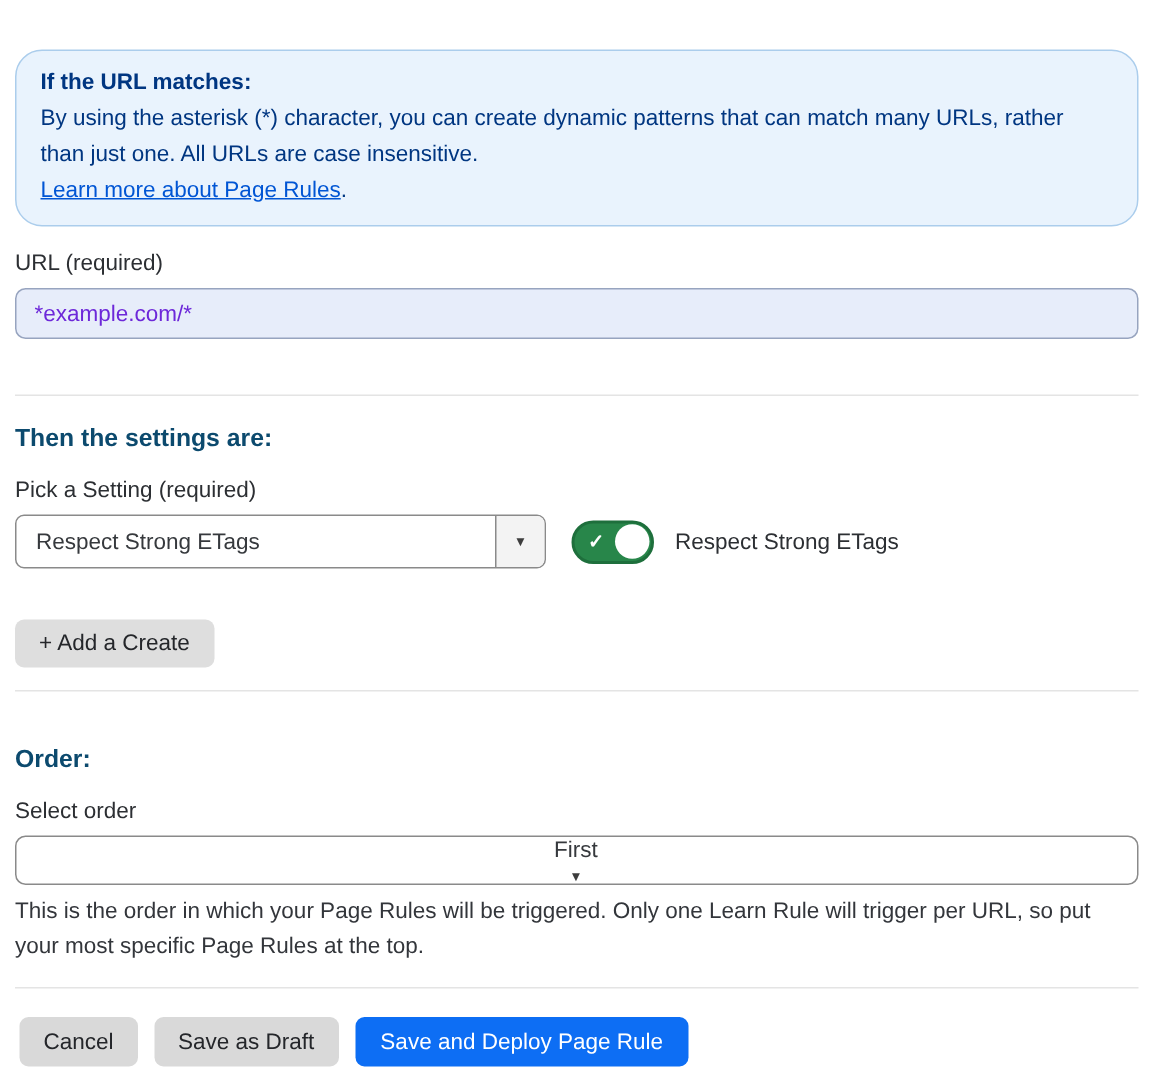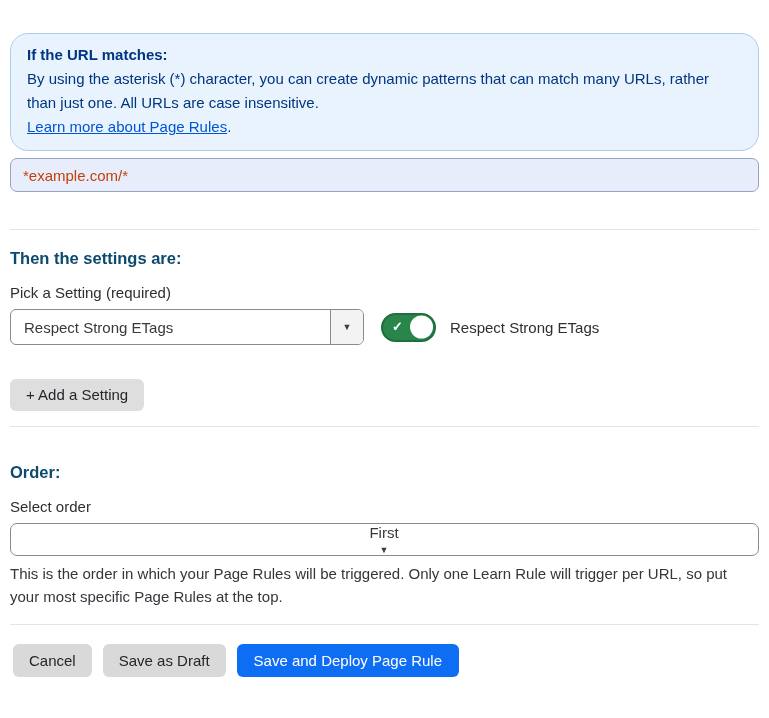--- a/index.html
+++ b/index.html
@@ -37,21 +37,21 @@
   .url-input {
     display: block;
     margin-top: 7px;
     width: 100%;
     height: 34px;
     background: #e7edfa;
     border: 1px solid #97a4bf;
     border-radius: 7px;
     padding: 0 12px;
     font-size: 15px;
-    color: #c2410c;
+    color: #6d28d9;
     font-family: "Liberation Sans", sans-serif;
     outline: none;
   }
 
   .divider { border: none; border-top: 1px solid #e4e4e4; margin: 0; }
   .divider-1 { margin-top: 37px; }
   .divider-2 { margin-top: 15px; }
   .divider-3 { margin-top: 16px; }
 
   .section-heading {
@@ -148,20 +148,21 @@
 
 <div class="page">
 
 
   <div class="info-box">
     <div class="info-heading">If the URL matches:</div>
     <div class="info-body">By using the asterisk (*) character, you can create dynamic patterns that can match many URLs, rather than just one. All URLs are case insensitive.</div>
     <div class="info-link-row"><a class="info-link" href="#">Learn more about Page Rules</a><span class="info-link-suffix">.</span></div>
   </div>
 
+  <div class="field-label">URL (required)</div>
   <input class="url-input" type="text" value="*example.com/*" style="">
 
   <hr class="divider divider-1">
 
   <h2 class="section-heading">Then the settings are:</h2>
 
   <div class="field-label">Pick a Setting (required)</div>
 
   <div class="setting-row">
     <div class="select-box">
@@ -170,21 +171,21 @@
         <span class="caret">▼</span>
       </span>
     </div>
     <div class="toggle" role="switch" aria-checked="true">
       <span class="toggle-check">✓</span>
       <span class="toggle-knob"></span>
     </div>
     <span class="toggle-label">Respect Strong ETags</span>
   </div>
 
-  <button class="btn btn-gray add-setting-btn">+ Add a Setting</button>
+  <button class="btn btn-gray add-setting-btn">+ Add a Create</button>
 
   <hr class="divider divider-2">
 
   <h2 class="section-heading order">Order:</h2>
 
   <div class="field-label">Select order</div>
 
   <div class="order-select">
     <span>First</span>
     <span class="caret">▼</span>

